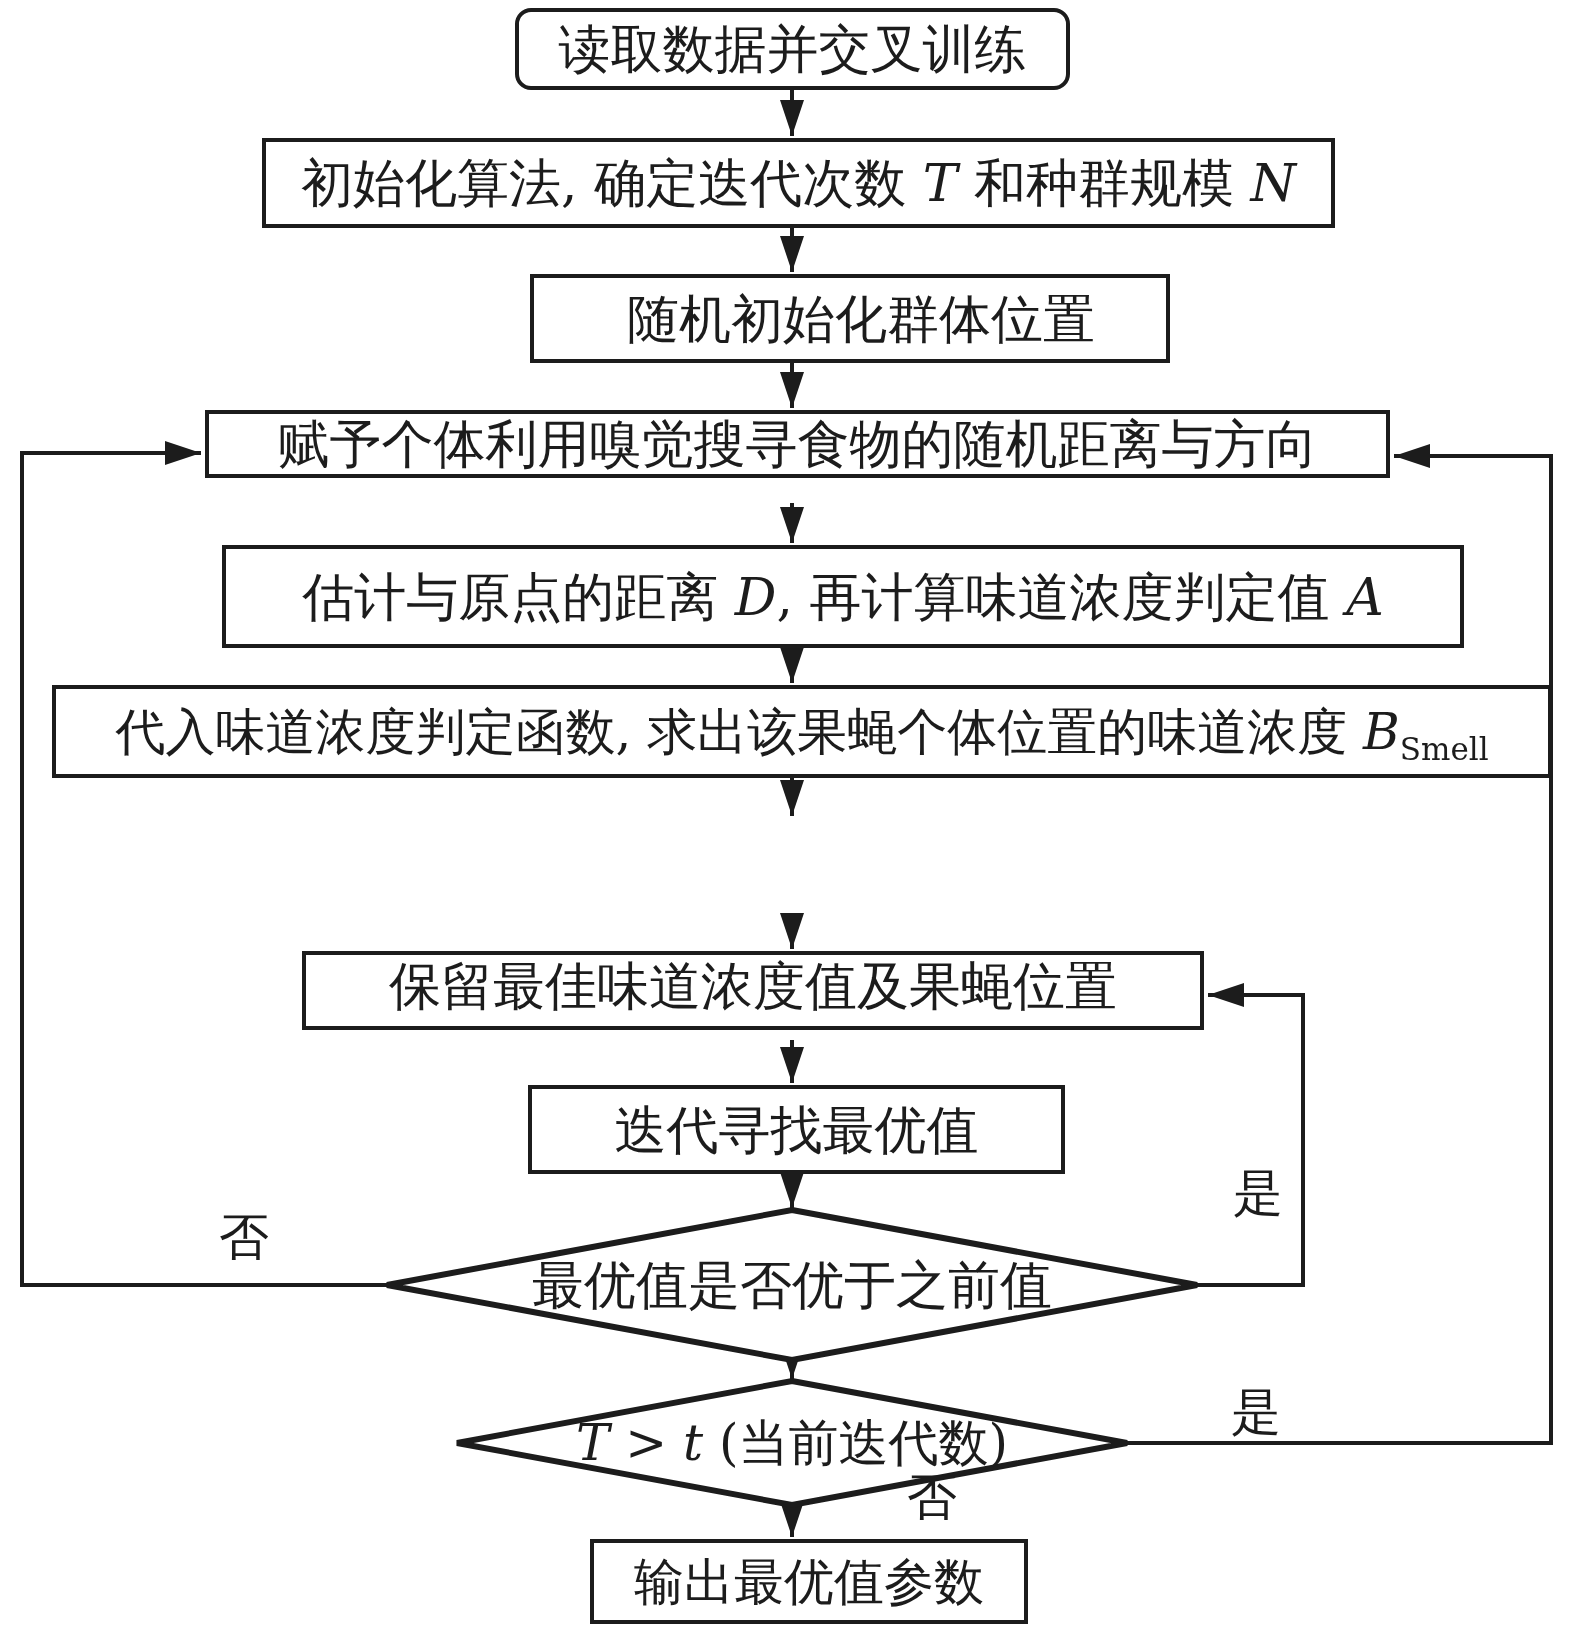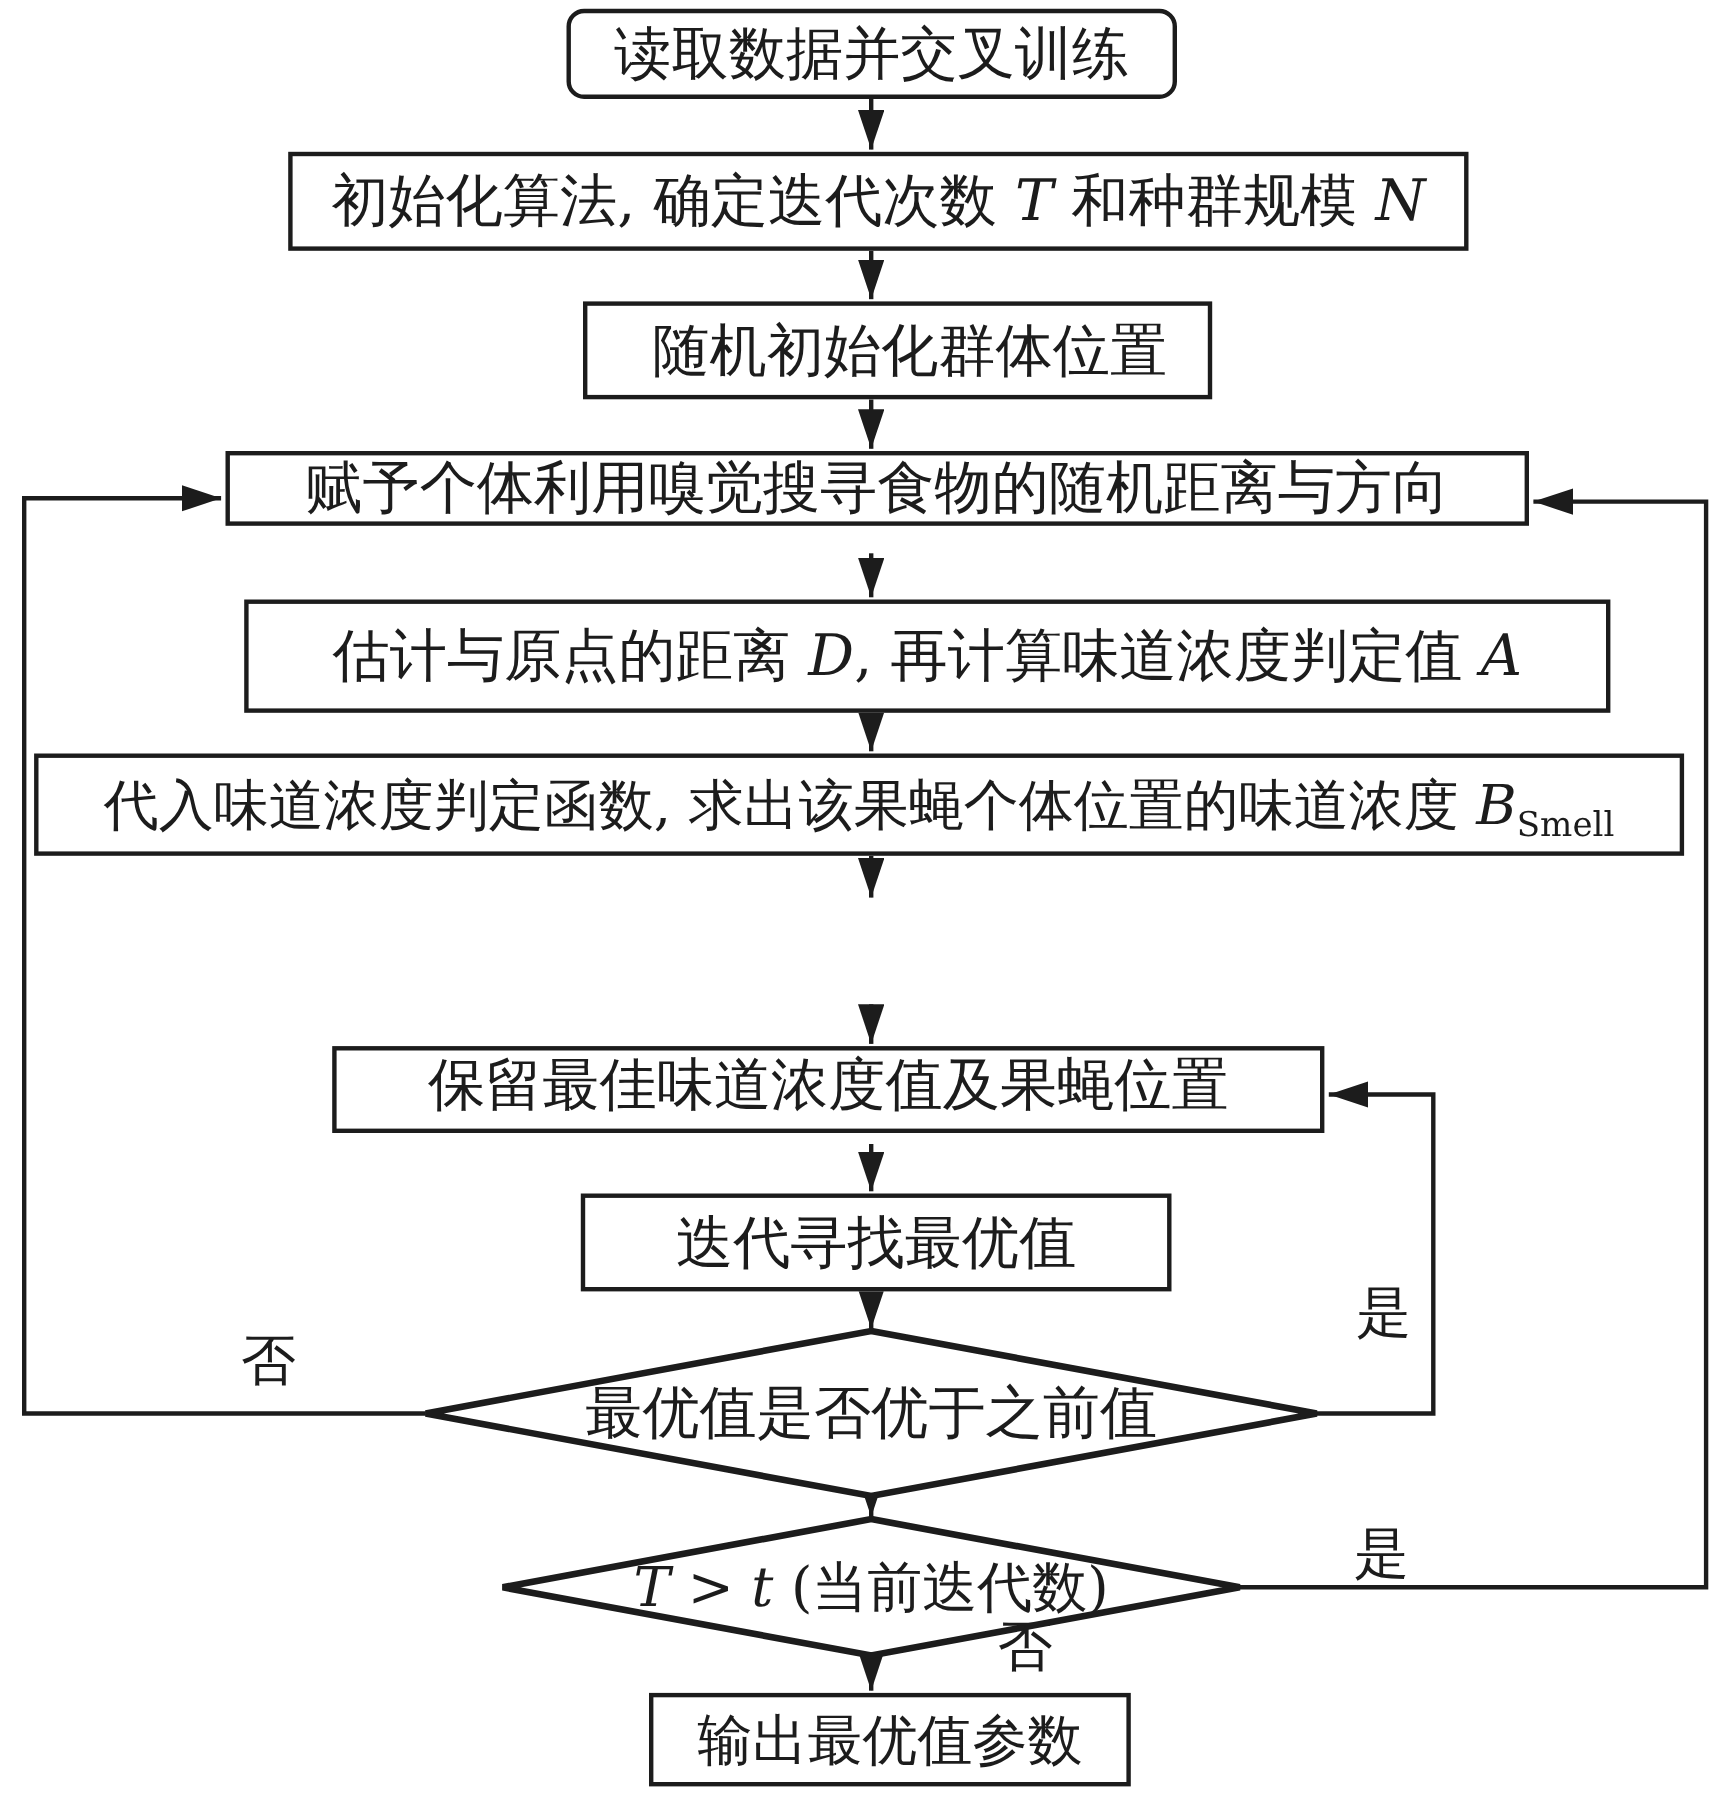--- a/index.html
+++ b/index.html
@@ -73,33 +73,33 @@
   </svg>
 
   <div class="box" style="left:515px;top:8px;width:555px;height:82px;border-radius:16px;">
     <span class="txt">读取数据并交叉训练</span>
   </div>
 
   <div class="box" style="left:262px;top:138px;width:1073px;height:90px;">
     <span class="txt"><span>初始化算法, 确定迭代次数 </span><i>T</i><span> 和种群规模 </span><i>N</i></span>
   </div>
 
-  <div class="box" style="left:530px;top:274px;width:572px;height:89px;padding-left:22px;">
+  <div class="box" style="left:530px;top:274px;width:640px;height:89px;padding-left:22px;">
     <span class="txt">随机初始化群体位置</span>
   </div>
 
   <div class="box" style="left:205px;top:410px;width:1185px;height:68px;">
     <span class="txt">赋予个体利用嗅觉搜寻食物的随机距离与方向</span>
   </div>
 
   <div class="box" style="left:176px;top:545px;width:1242px;height:103px;margin-left:46px;">
     <span class="txt"><span>估计与原点的距离 </span><i>D</i><span>, 再计算味道浓度判定值 </span><i>A</i></span>
   </div>
 
-  <div class="box" style="left:31px;top:685px;width:1500px;height:93px;font-size:50px;">
+  <div class="box" style="left:52px;top:685px;width:1500px;height:93px;font-size:50px;">
     <span class="txt"><span>代入味道浓度判定函数, 求出该果蝇个体位置的味道浓度 </span><i>B</i><sub>Smell</sub></span>
   </div>
 
 
   <div class="box" style="left:302px;top:951px;width:902px;height:79px;font-family:Liberation Mono, monospace;">
     <span class="txt">保留最佳味道浓度值及果蝇位置</span>
   </div>
 
   <div class="box" style="left:528px;top:1085px;width:537px;height:89px;">
     <span class="txt">迭代寻找最优值</span>

